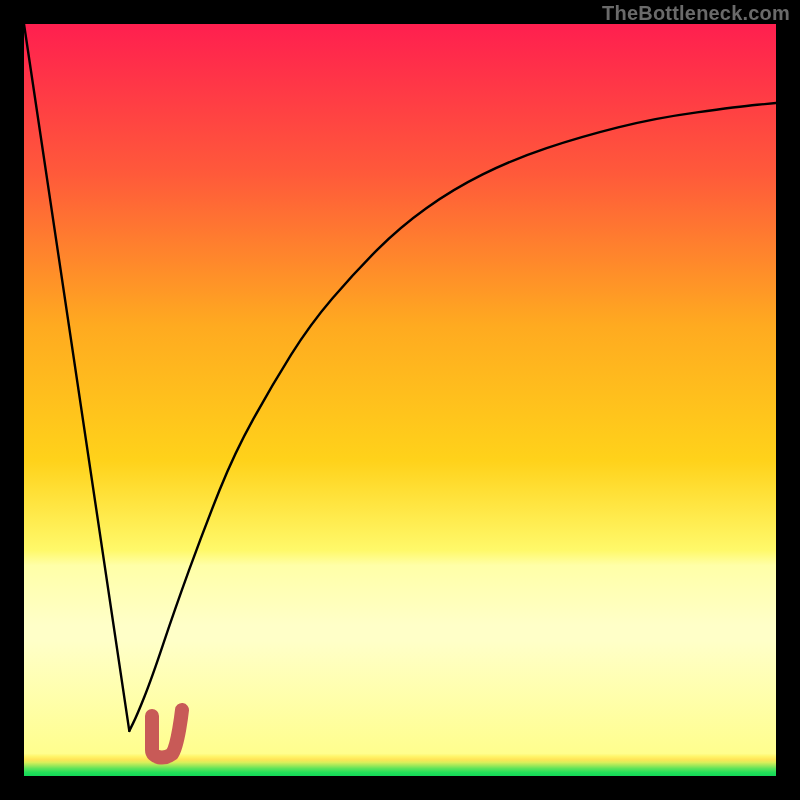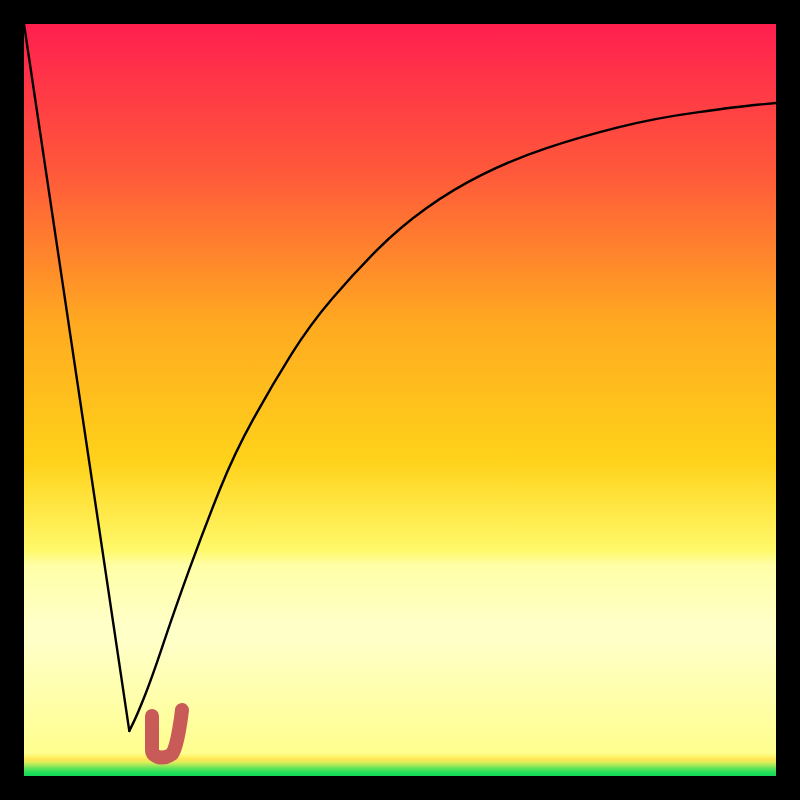--- a/index.html
+++ b/index.html
@@ -66,13 +66,14 @@
 
     <rect x="0" y="0" width="752" height="752" fill="url(#bg-grad)"></rect>
 
     <path d="M 0.0 0.0 L 105.3 706.9" fill="none" stroke="#000" stroke-width="2.4" stroke-linecap="round" id="curve-left"></path>
 
     <path d="M 105.3 706.9 Q 105.3 706.9 109.0 699.4 Q 112.8 691.8 120.3 673.0 Q 127.8 654.2 139.1 620.4 Q 150.4 586.6 165.4 545.2 Q 180.5 503.8 195.5 466.2 Q 210.6 428.6 229.4 394.8 Q 248.2 361.0 267.0 330.9 Q 285.8 300.8 308.3 274.5 Q 330.9 248.2 353.4 225.6 Q 376.0 203.0 402.3 184.2 Q 428.6 165.4 458.7 150.4 Q 488.8 135.4 522.6 124.1 Q 556.5 112.8 594.1 103.4 Q 631.7 94.0 673.0 88.4 Q 714.4 82.7 733.2 80.8 L 752.0 79.0" fill="none" stroke="#000" stroke-width="2.4" stroke-linecap="round" id="curve-right"></path>
 
     <path id="j-tick" d="M 128 692 C 128 692 128 720 128 726 C 128 734 140 736 148 730 C 154 722 158 686 158 686" fill="none" stroke="#c85a57" stroke-width="14" stroke-linecap="round" stroke-linejoin="round"></path>
   </svg>
 
+  <div class="watermark">TheBottleneck.com</div>
 </div>
 
 </body></html>

